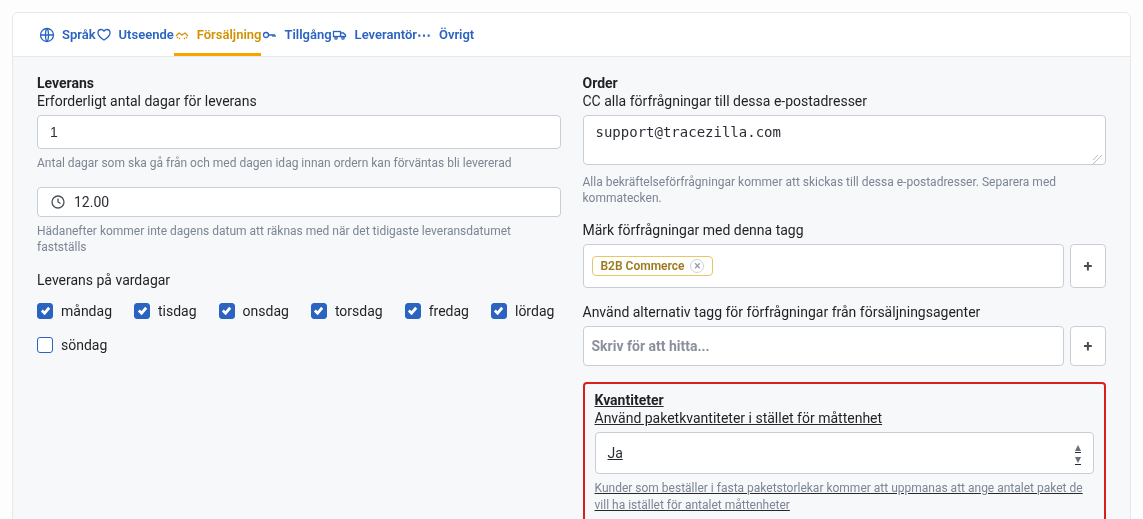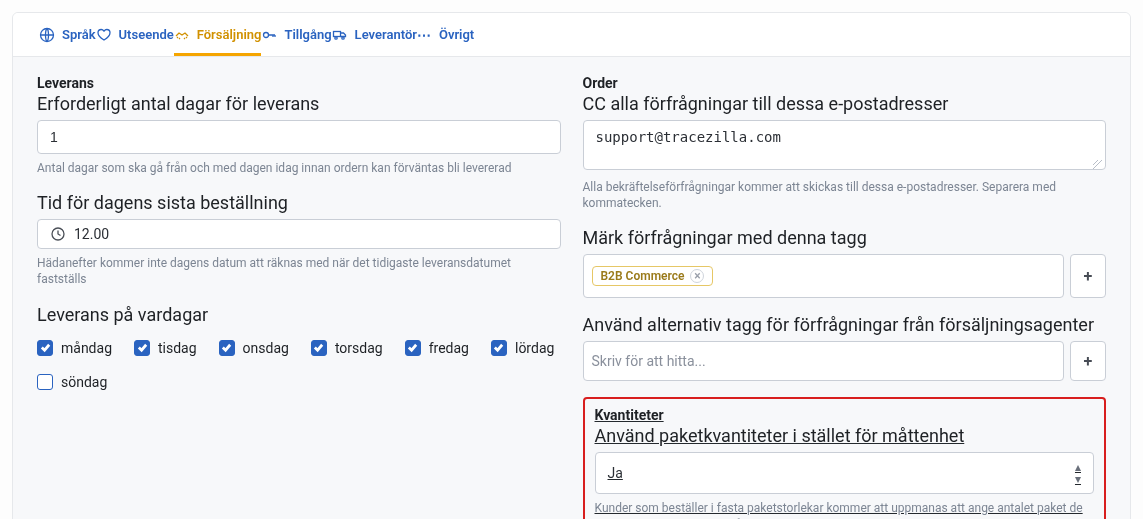--- a/index.html
+++ b/index.html
@@ -50,21 +50,21 @@
   }
   .col { flex: 1 1 0; min-width: 0; }
   .section-h {
     font-weight: 700;
     color: #1e2125;
     margin: 0 0 2px 0;
     font-size: 14px;
   }
   .field-label {
     color: #1e2125;
-    font-size: 18px;
+    font-size: 14px;
     margin: 0 0 6px 0;
   }
   .help {
     color: #7c8593;
     font-size: 12px;
     margin: 6px 0 0 0;
     line-height: 1.35;
   }
   .input, .textarea, .tagbox, .select {
     width: 100%;
@@ -106,21 +106,21 @@
   }
   .chk.on .box { background:#2a63c0; }
   .chk.on .box svg { width:11px; height:11px; stroke:#fff; stroke-width:3; fill:none; }
   .tagrow {
     display:flex; gap:6px; align-items:stretch;
   }
   .tagbox {
     flex:1; display:flex; align-items:center; gap:8px; min-height:36px;
     padding:11px 8px;
   }
-  .placeholder { color:#8a909c; }
+  .placeholder { color:#8a909c;font-weight:bold; }
   .tag-chip {
     display:inline-flex; align-items:center; gap:6px;
     background:#fff; border:1px solid #e6c766; color:#9a7a1a;
     border-radius:4px; padding:2px 8px; font-size:12px; font-weight:600;
   }
   .tag-chip .x { color:#9aa0ab; font-size:12px; border:1px solid #cfd4dc; border-radius:50%; width:14px; height:14px; display:inline-flex; align-items:center; justify-content:center; cursor:pointer;}
   .addbtn {
     width:36px; border:1px solid #c9ced6; background:#fff; border-radius:4px;
     display:flex; align-items:center; justify-content:center; color:#474c55;
     cursor:pointer; font-size:16px; font-weight:600;
@@ -187,21 +187,20 @@
     <div class="col">
       <p class="section-h">Leverans</p>
 
       <div class="group">
         <p class="field-label">Erforderligt antal dagar för leverans</p>
         <input class="input" type="text" value="1" style="">
         <p class="help">Antal dagar som ska gå från och med dagen idag innan ordern kan förväntas bli levererad</p>
       </div>
 
       <div class="group">
-        <p class="field-label">Tid för dagens sista beställning</p>
         <div class="input time">
           <span class="clock">
             <svg width="16" height="16" viewBox="0 0 16 16" fill="none" stroke="currentColor" stroke-width="1.3">
                 <circle cx="8" cy="8" r="6"></circle>
                 <path d="M8 4.5V8l2.5 1.5"></path>
               </svg>
           </span>
           <span>12.00</span>
         </div>
         <p class="help">Hädanefter kommer inte dagens datum att räknas med när det tidigaste leveransdatumet fastställs</p>

